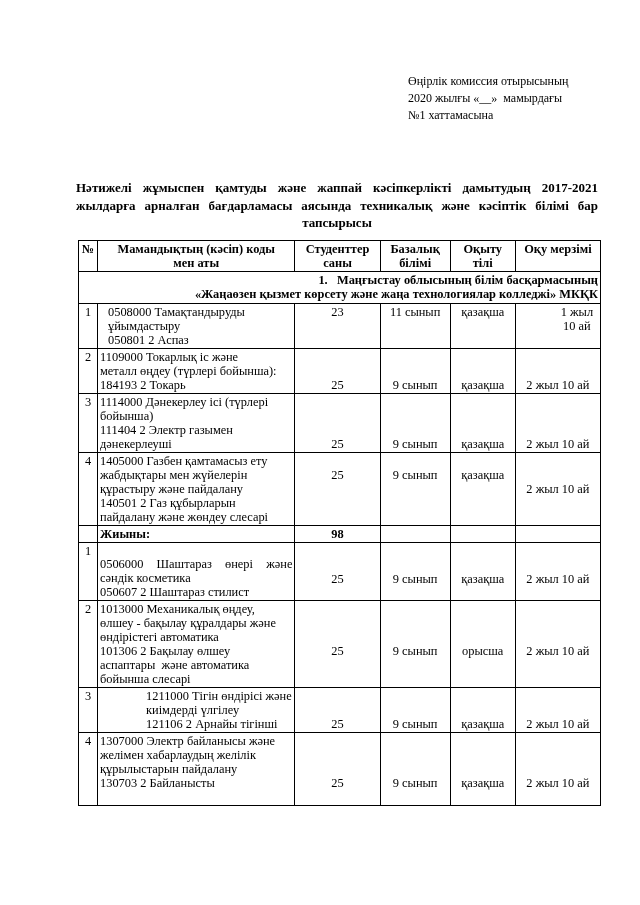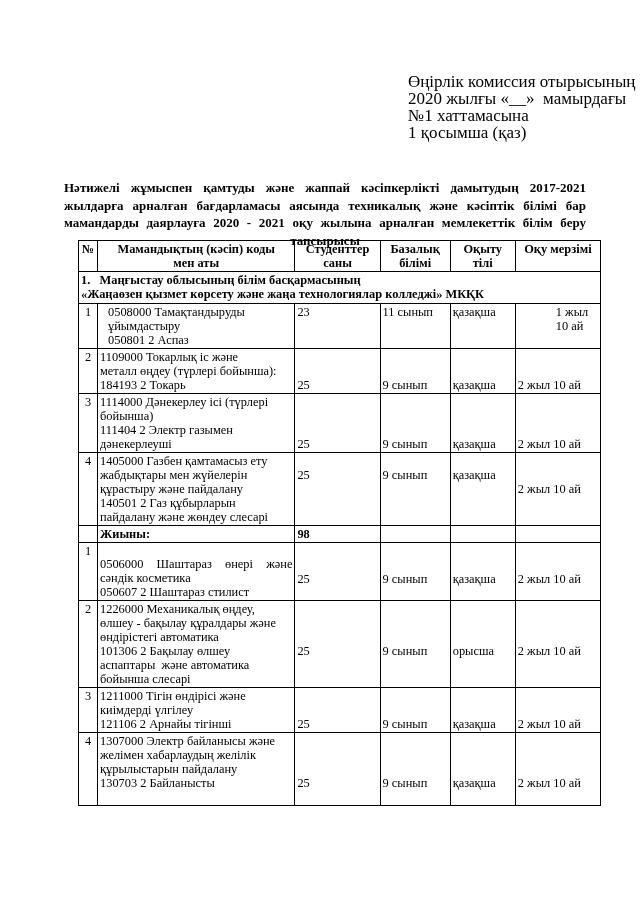--- a/index.html
+++ b/index.html
@@ -10,28 +10,28 @@
     background: #ffffff;
     color: #000000;
     font-family: "Liberation Serif", "DejaVu Serif", serif;
     overflow: hidden;
   }
   
   .corner {
     position: absolute;
     left: 408px;
     top: 73px;
-    font-size: 17px;
+    font-size: 12px;
     line-height: 17px;
     text-align: left;
   }
   
   .title {
     position: absolute;
-    left: 64px;
+    left: 76px;
     top: 179px;
     width: 522px;
     font-weight: bold;
     font-size: 13px;
     line-height: 17.5px;
   }
   .title .just { text-align: justify; text-align-last: justify; }
   .title .cent { text-align: center; }
   
   table.doc {
@@ -47,41 +47,39 @@
   table.doc th, table.doc td {
     border: 1.5px solid #000;
     padding: 1px 2px;
     vertical-align: top;
     overflow: hidden;
   }
   table.doc th { font-weight: bold; text-align: center; }
   td.c-num { text-align: center; }
   td.c-name { text-align: left; padding-left: 4px; padding-right: 2px; }
   td.c-name .jline { text-align: justify; text-align-last: justify; }
-  td.c-val { text-align: left; }
-  tr.section-row td { text-align: left; font-weight: bold; padding: 1px 2px 2px 2px; }
+  td.c-val { text-align: center; }
+  tr.section-row td { text-align: right; font-weight: bold; padding: 1px 2px 2px 2px; }
   td.total-label { font-weight: bold; }
   td.total-val { font-weight: bold; }
 </style>
 </head>
 <body>
 
 <div class="page">
 
   <div class="corner">
     <div>Өңірлік комиссия отырысының</div>
     <div>2020 жылғы «__»&nbsp; мамырдағы</div>
     <div>№1 хаттамасына</div>
-    <div>1 қосымша (қаз)</div>
   </div>
 
   <div class="title">
     <div class="just">Нәтижелі жұмыспен қамтуды және жаппай кәсіпкерлікті дамытудың 2017-2021</div>
     <div class="just">жылдарға арналған бағдарламасы аясында техникалық және кәсіптік білімі бар</div>
-    <div class="just">мамандарды даярлауға 2020 - 2021 оқу жылына арналған мемлекеттік білім беру</div>
     <div class="cent">тапсырысы</div>
   </div>
 
   <table class="doc">
     <colgroup>
       <col style="width:19px">
       <col style="width:197px">
       <col style="width:85px">
       <col style="width:70px">
       <col style="width:65px">
@@ -198,37 +196,37 @@
           </td>
           <td class="c-val" style="padding-top: 29px;">25</td>
           <td class="c-val" style="padding-top: 29px;">9 сынып</td>
           <td class="c-val" style="padding-top: 29px;">қазақша</td>
           <td class="c-val" style="padding-top: 29px;">2 жыл 10 ай</td>
         </tr>
         <tr>
           <td class="c-num">2</td>
           <td class="c-name">
             <div style="min-height: 84px;">
-              <div>1226000 Механикалық өңдеу,</div>
+              <div>1013000 Механикалық өңдеу,</div>
               <div>өлшеу - бақылау құралдары және</div>
               <div>өндірістегі автоматика</div>
               <div>101306 2 Бақылау өлшеу</div>
               <div>аспаптары&nbsp; және автоматика</div>
               <div>бойынша слесарі</div>
             </div>
           </td>
           <td class="c-val" style="padding-top: 43px;">25</td>
           <td class="c-val" style="padding-top: 43px;">9 сынып</td>
           <td class="c-val" style="padding-top: 43px;">орысша</td>
           <td class="c-val" style="padding-top: 43px;">2 жыл 10 ай</td>
         </tr>
         <tr>
           <td class="c-num">3</td>
           <td class="c-name">
-            <div style="min-height: 42px;">
+            <div style="min-height: 42px; margin-left: 46px;">
               <div>1211000 Тігін өндірісі және</div>
               <div>киімдерді үлгілеу</div>
               <div>121106 2 Арнайы тігінші</div>
             </div>
           </td>
           <td class="c-val" style="padding-top: 29px;">25</td>
           <td class="c-val" style="padding-top: 29px;">9 сынып</td>
           <td class="c-val" style="padding-top: 29px;">қазақша</td>
           <td class="c-val" style="padding-top: 29px;">2 жыл 10 ай</td>
         </tr>

